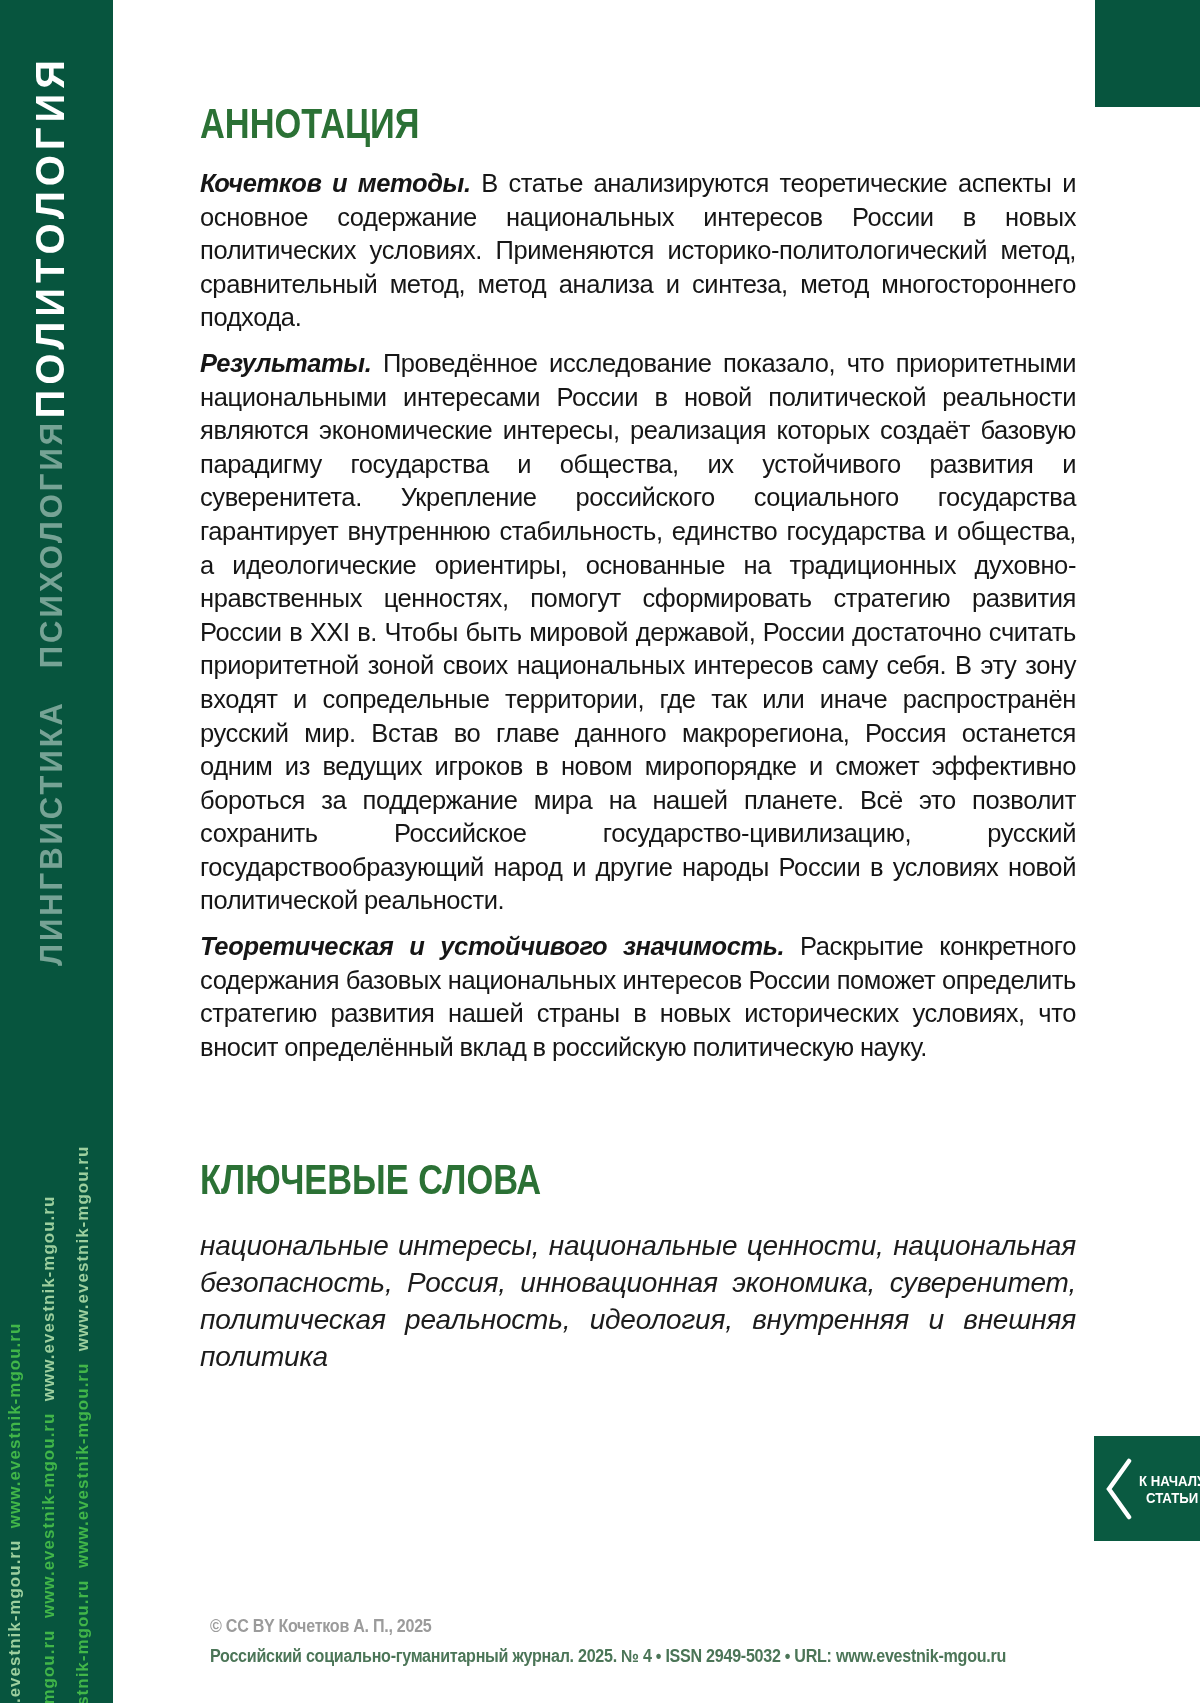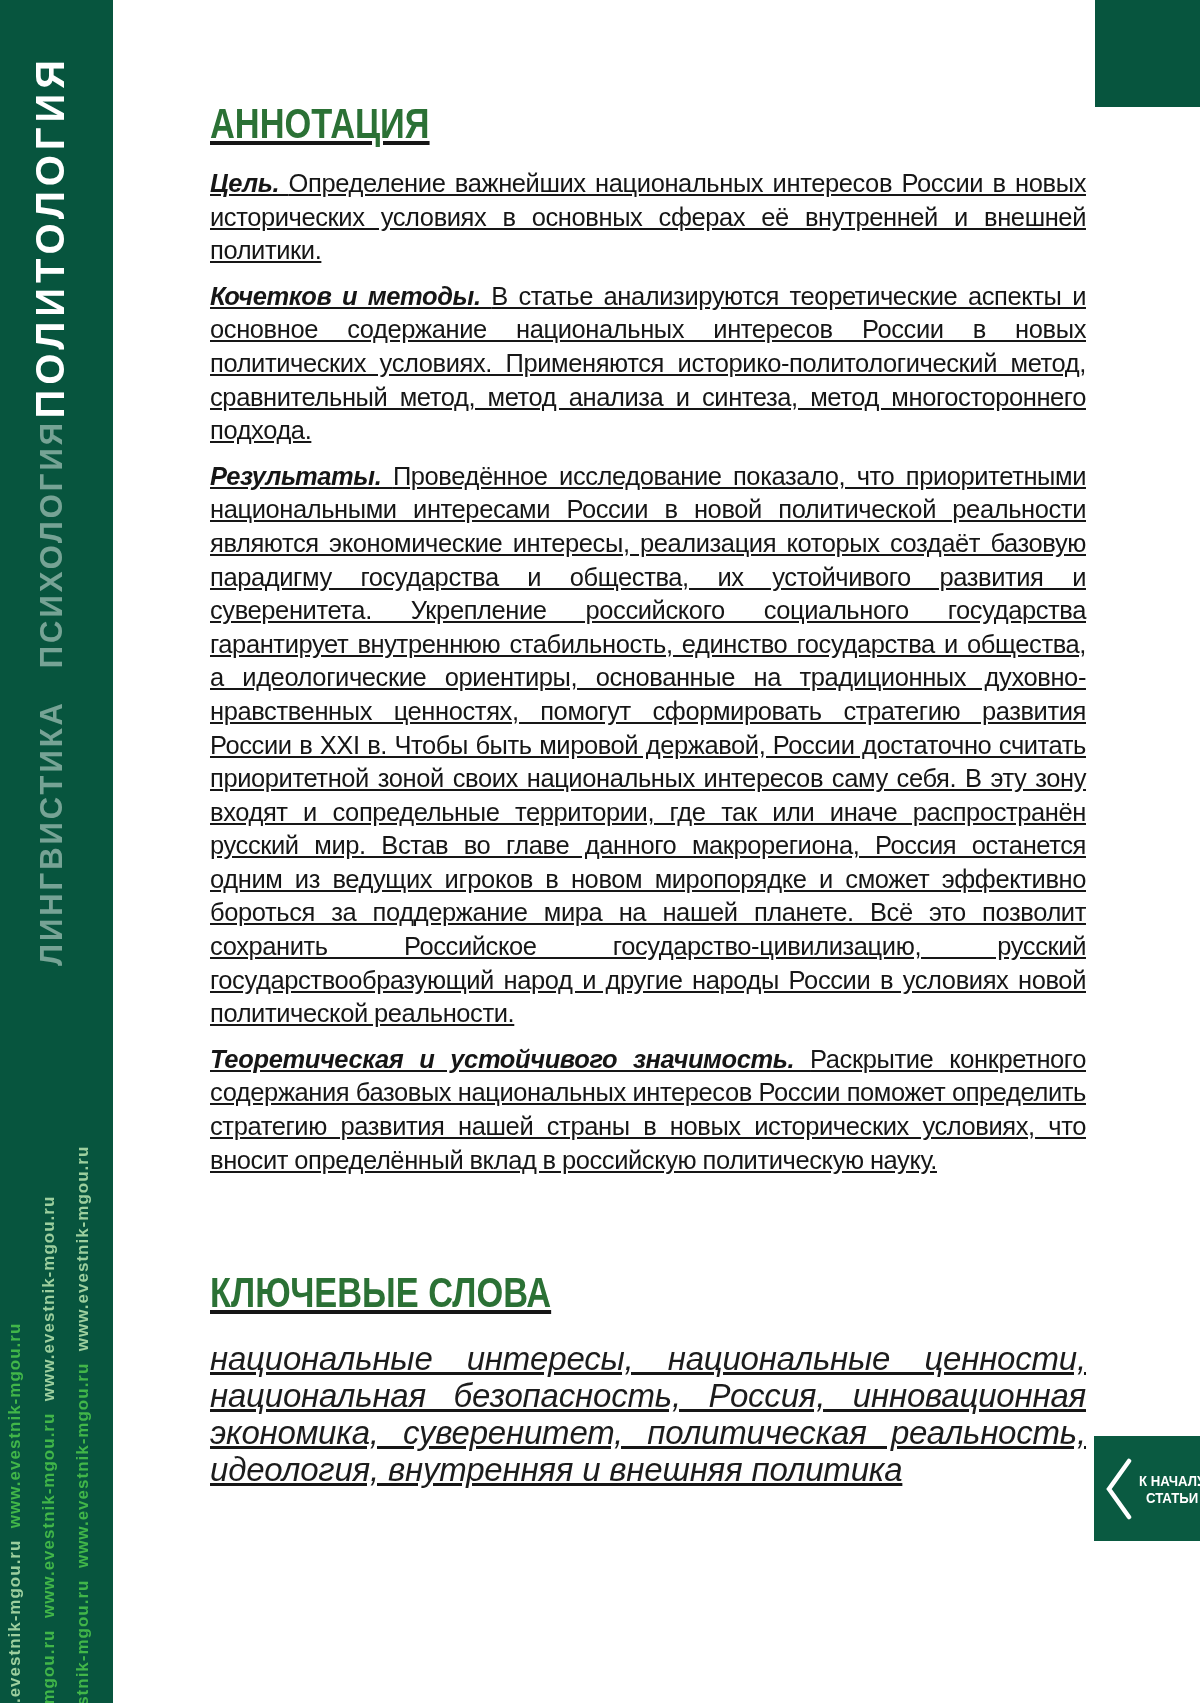--- a/index.html
+++ b/index.html
@@ -18,29 +18,29 @@
   .url-col-1{left:6px;top:1317px;}
   .url-col-2{left:40px;top:1190px;}
   .url-col-3{left:74px;top:1140px;}
   .tone-bright{color:#41b649;}
   .tone-pale{color:#9ccf9e;}
 
   
   .corner-block{position:absolute;left:1095px;top:0;width:105px;height:107px;background:#07553e;}
 
   
-  .content{position:absolute;left:210px;top:0;width:876px;color:#161616;text-decoration:underline;}
+  .content{position:absolute;left:200px;top:0;width:876px;color:#161616;}
   .sec-heading{margin:0;color:#2b7135;font-size:43px;font-weight:bold;line-height:1.0;
                transform:scaleX(0.80);transform-origin:left center;white-space:nowrap;}
   .h-annotation{margin-top:102px;margin-bottom:22px;}
   .h-keywords{margin-top:94px;margin-bottom:26px;}
   .para{margin:0 0 12px 0;font-size:25.5px;line-height:33.6px;text-align:justify;
         letter-spacing:-0.4px;word-spacing:-0.5px;}
   .plabel{font-weight:bold;font-style:italic;}
-  .keywords-text{margin:0;font-size:33px;line-height:37px;text-align:justify;font-style:italic;
+  .keywords-text{margin:0;font-size:28px;line-height:37px;text-align:justify;font-style:italic;
                  letter-spacing:-0.2px;color:#1c1c1c;}
 
   
   .back-btn{position:absolute;left:1094px;top:1436px;width:106px;height:105px;background:#0a5a41;
             display:flex;align-items:center;justify-content:flex-start;gap:7px;padding:0 8px 0 10px;
             box-sizing:border-box;cursor:pointer;border:none;}
   .back-btn .btn-text{color:#ffffff;font-size:15px;font-weight:bold;line-height:17px;
                       transform:scaleX(0.88);transform-origin:left center;white-space:nowrap;}
 
   
@@ -65,21 +65,20 @@
         <div class="url-col url-col-3"><span class="tone-bright">www.evestnik-mgou.ru&nbsp; </span><span class="tone-bright">www.evestnik-mgou.ru&nbsp; </span><span class="tone-pale">www.evestnik-mgou.ru&nbsp; </span></div>
       </div>
   </aside>
 
   <div class="corner-block"></div>
 
   <main class="content">
     <h1 class="sec-heading h-annotation">АННОТАЦИЯ</h1>
 
     <div>
-        <p class="para"><span class="plabel">Цель. </span>Определение важнейших национальных интересов России в новых исторических условиях в основных сферах её внутренней и внешней политики.</p>
         <p class="para"><span class="plabel">Кочетков и методы. </span>В статье анализируются теоретические аспекты и основное содержание национальных интересов России в новых политических условиях. Применяются историко-политологический метод, сравнительный метод, метод анализа и синтеза, метод многостороннего подхода.</p>
         <p class="para"><span class="plabel">Результаты. </span>Проведённое исследование показало, что приоритетными национальными интересами России в новой политической реальности являются экономические интересы, реализация которых создаёт базовую парадигму государства и общества, их устойчивого развития и суверенитета. Укрепление российского социального государства гарантирует внутреннюю стабильность, единство государства и общества, а идеологические ориентиры, основанные на традиционных духовно-нравственных ценностях, помогут сформировать стратегию развития России в XXI в. Чтобы быть мировой державой, России достаточно считать приоритетной зоной своих национальных интересов саму себя. В эту зону входят и сопредельные территории, где так или иначе распространён русский мир. Встав во главе данного макрорегиона, Россия останется одним из ведущих игроков в новом миропорядке и сможет эффективно бороться за поддержание мира на нашей планете. Всё это позволит сохранить Российское государство-цивилизацию, русский государствообразующий народ и другие народы России в условиях новой политической реальности.</p>
         <p class="para"><span class="plabel">Теоретическая и устойчивого значимость. </span>Раскрытие конкретного содержания базовых национальных интересов России поможет определить стратегию развития нашей страны в новых исторических условиях, что вносит определённый вклад в российскую политическую науку.</p>
       </div>
 
     <h2 class="sec-heading h-keywords">КЛЮЧЕВЫЕ СЛОВА</h2>
     <p class="keywords-text">национальные интересы, национальные ценности, национальная безопасность, Россия, инновационная экономика, суверенитет, политическая реальность, идеология, внутренняя и внешняя политика</p>
   </main>
 
   <button class="back-btn">
@@ -87,14 +86,18 @@
       <svg width="28" height="62" viewBox="0 0 28 62">
         <polyline points="25,3 5,31 25,59" fill="none" stroke="#ffffff" stroke-width="4.5" stroke-linecap="round" stroke-linejoin="miter"></polyline>
       </svg>
     </span>
     <span class="btn-text">
       <span>К НАЧАЛУ</span><br>
       <span>СТАТЬИ</span>
     </span>
   </button>
 
+  <footer class="footer">
+    <p class="copyright">© CC BY Кочетков А. П., 2025</p>
+    <p class="journal">Российский социально-гуманитарный журнал. 2025. № 4 • ISSN 2949-5032 • URL: www.evestnik-mgou.ru</p>
+  </footer>
 
 </div>
 
 </body></html>

